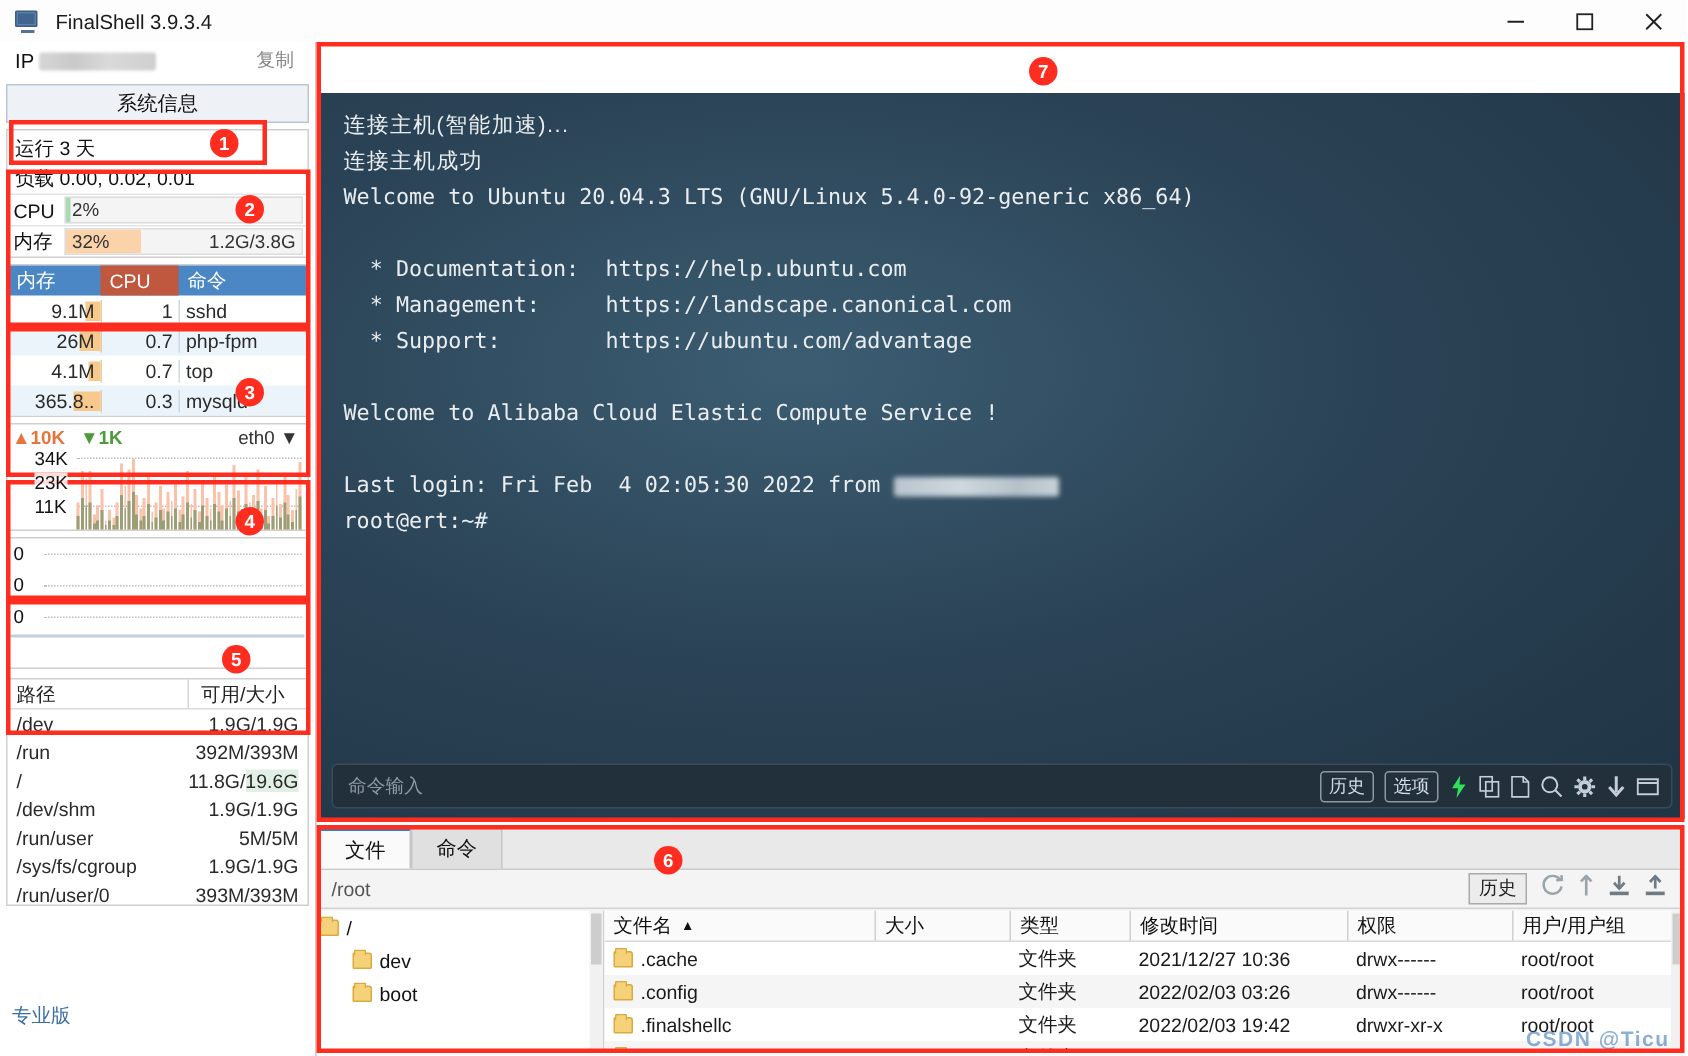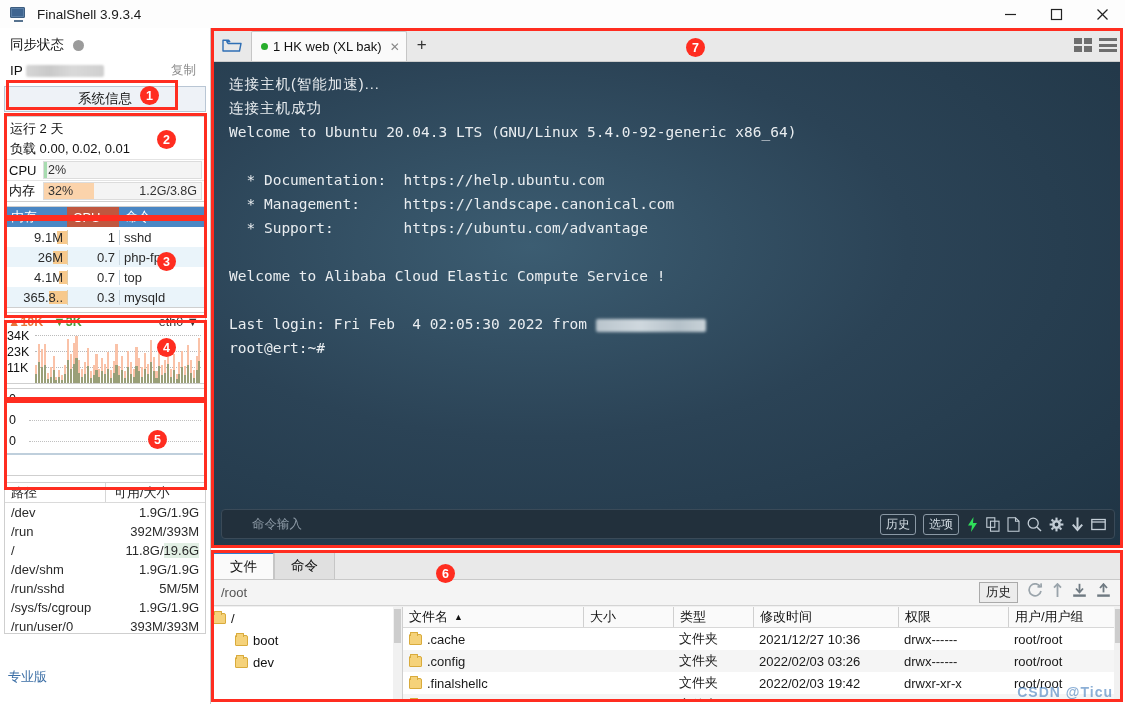--- a/index.html
+++ b/index.html
@@ -74,21 +74,21 @@
            border-left:1px solid #e2cda8; }
   .pc.cmd{ flex:1; padding-left:4px; border-left:1px solid #cbd9e2; }
 
   
   .netbox{ margin:4px 4px 0 4px; border:1px solid #cfcfcf; background:#fff; height:72px;
            position:relative; }
   .net-head{ display:flex; align-items:center; height:16px; padding:1px 0 0 3px; font-size:12.5px; }
   .net-up{ color:#e8743b; font-weight:bold; }
   .net-dn{ color:#4c9a3a; font-weight:bold; margin-left:10px; }
   .net-if{ margin-left:auto; margin-right:6px; color:#333; font-size:12.5px; }
-  .net-plot{ position:relative; height:54px; margin:0 2px 0 0; }
+  .net-plot{ position:relative; height:54px; margin:0 2px 0 16px; }
   .net-ylab{ position:absolute; left:2px; font-size:12.5px; color:#111; background:rgba(255,255,255,.85);
              z-index:3; }
   .grid-line{ position:absolute; left:30px; right:2px; border-top:1px dotted #bbb; }
   .bars{ position:absolute; left:30px; right:2px; bottom:0; top:0; display:flex;
          align-items:flex-end; }
   .bars .b{ flex:1; position:relative; margin:0 0.4px; }
   .bars .b .up{ position:absolute; bottom:0; left:0; right:0; background:#fac2a8; }
   .bars .b .dn{ position:absolute; bottom:0; left:0; right:0; background:#9a9f78; }
 
   
@@ -98,21 +98,21 @@
               font-size:12.5px; color:#3f7fbf; }
   .ping-local{ margin-left:auto; }
   .ping-plot{ position:relative; height:68px; }
   .ping-ylab{ position:absolute; left:4px; font-size:12.5px; color:#111; }
   .ping-grid{ position:absolute; left:24px; right:4px; border-top:1px dotted #c0c0c0; }
   .ping-base{ position:absolute; left:2px; right:2px; bottom:2px; border-top:2px solid #bfcfdc; }
 
   
   .disk{ margin:6px 4px 0 4px; border:1px solid #cfcfcf; background:#fff; height:152px; }
   .disk-head{ display:flex; height:20px; border-bottom:1px solid #dadada; font-size:13px;
-              color:#222; align-items:center; }
+              color:#222; align-items:center;gap:20px; }
   .dh1{ width:100px; flex:0 0 100px; padding-left:6px; }
   .dh2{ flex:1; padding-left:8px; border-left:1px solid #d6d6d6; height:100%;
         display:flex; align-items:center; }
   .disk-row{ display:flex; height:19px; align-items:center; font-size:13px; color:#2a2a2a; }
   .dr-path{ width:100px; flex:0 0 100px; padding-left:6px; }
   .dr-size{ flex:1; text-align:right; padding-right:6px; }
   .dr-size .hl{ background:#e2efe4; }
 
   .pro-ver{ position:absolute; left:8px; bottom:18px; font-size:13px; color:#3b6ea5;font-family:Liberation Mono, monospace; }
 
@@ -140,21 +140,21 @@
          overflow:hidden; }
   .term-text{ padding:10px 16px 0 16px; font-family:"DejaVu Sans Mono", monospace;
               font-size:14.5px; line-height:24px; color:#e9edf0; white-space:pre; }
   .term-text .cn{ font-family:"Liberation Sans", sans-serif; letter-spacing:1px; }
   .ipblur{ display:inline-block; width:110px; height:13px; vertical-align:middle;
            background:linear-gradient(90deg,#b9c4cc,#cfd8de 40%,#b5c1c9 75%,#c8d2d8);
            filter:blur(1.6px); border-radius:2px; }
 
   .cmdbar{ position:absolute; left:8px; right:8px; bottom:7px; height:30px;
            background:#22303c; border:1px solid #3a4a58; border-radius:4px;
-           display:flex; align-items:center;padding-left:20px; }
+           display:flex; align-items:center; }
   .cmd-ph{ margin-left:10px; font-size:12.5px; color:#8d9aa6; }
   .cmd-icons{ margin-left:auto; display:flex; align-items:center; padding-right:8px; gap:7px; }
   .pillbtn{ border:1px solid #8b99a5; border-radius:3px; color:#d4dde4; font-size:12px;
             padding:1px 5px; }
   .ci{ color:#c4ced7; display:flex; align-items:center; }
 
   
   .filepanel{ position:absolute; left:213px; top:552px; width:910px; height:150px;
               background:#f0f0f0; }
   .fp-tabs{ height:28px; display:flex; align-items:flex-end; background:#e9e9e9;
@@ -234,37 +234,33 @@
         <svg width="13" height="13" viewBox="0 0 13 13">
             <line x1="1.5" y1="1.5" x2="11.5" y2="11.5" stroke="#222" stroke-width="1.3"></line>
             <line x1="11.5" y1="1.5" x2="1.5" y2="11.5" stroke="#222" stroke-width="1.3"></line>
           </svg>
       </div>
     </div>
   </div>
 
   <div class="sidebar">
 
-    <div class="sync-row">
-      <span class="lbl">同步状态</span>
-      <span class="sync-dot"></span>
-    </div>
 
     <div class="ip-row">
       <span class="lbl">IP</span>
       <span class="ip-mask"></span>
       <span class="ip-copy">复制</span>
     </div>
 
     <div class="sysinfo-btn">
       <span>系统信息</span>
     </div>
 
     <div class="statbox">
-      <div class="stat-line">运行 2 天</div>
+      <div class="stat-line">运行 3 天</div>
       <div class="stat-line">负载 0.00, 0.02, 0.01</div>
 
       <div class="bar-row">
         <div class="bar-lbl">CPU</div>
         <div class="bar-track">
           <div class="bar-fill" id="f0" style="background:#a8dcb0;width:2%"></div>
           <span class="bar-txt-l">2%</span>
           <span class="bar-txt-r"></span>
         </div>
       </div>
@@ -306,21 +302,21 @@
             <div class="pc mem"><div class="memfill" style="width:18px"></div><span>365.8..</span></div>
             <div class="pc cpu">0.3</div>
             <div class="pc cmd">mysqld</div>
           </div>
         </div>
     </div>
 
     <div class="netbox">
       <div class="net-head">
         <span class="net-up">▲<span id="uprate">10K</span></span>
-        <span class="net-dn">▼<span id="dnrate">3K</span></span>
+        <span class="net-dn">▼<span id="dnrate">1K</span></span>
         <span class="net-if"><span id="ifname">eth0</span> ▼</span>
       </div>
       <div class="net-plot">
         <div class="grid-line" style="top:6px"></div>
         <div class="grid-line" style="top:22px"></div>
         <div class="grid-line" style="top:38px"></div>
         <div class="net-ylab" style="top:0px">34K</div>
         <div class="net-ylab" style="top:16px">23K</div>
         <div class="net-ylab" style="top:32px">11K</div>
         <div class="bars" id="netbars">
@@ -588,64 +584,38 @@
           </div>
           <div class="disk-row">
             <div class="dr-path">/</div>
             <div class="dr-size">11.8G/<span class="hl">19.6G</span></div>
           </div>
           <div class="disk-row">
             <div class="dr-path">/dev/shm</div>
             <div class="dr-size">1.9G/1.9G</div>
           </div>
           <div class="disk-row">
-            <div class="dr-path">/run/sshd</div>
+            <div class="dr-path">/run/user</div>
             <div class="dr-size">5M/5M</div>
           </div>
           <div class="disk-row">
             <div class="dr-path">/sys/fs/cgroup</div>
             <div class="dr-size">1.9G/1.9G</div>
           </div>
           <div class="disk-row">
             <div class="dr-path">/run/user/0</div>
             <div class="dr-size">393M/393M</div>
           </div>
         </div>
     </div>
 
     <div class="pro-ver">专业版</div>
   </div>
 
   <div class="term-wrap">
-    <div class="tabbar">
-      <div class="tab-folder">
-        <svg width="20" height="16" viewBox="0 0 20 16">
-          <path d="M1 3.2 L1 14 L17.5 14 L19 6.5 L6 6.5 L4.8 4.6 L7.8 4.6 L6.6 3.2 Z" fill="none" stroke="#2f6fb5" stroke-width="1.4" stroke-linejoin="round"></path>
-        </svg>
-      </div>
-      <div class="tab">
-        <span class="gdot"></span>
-        <span>1 HK web (XL bak)</span>
-        <span class="x">✕</span>
-      </div>
-      <div class="tab-add">+</div>
-      <div class="tab-right">
-        <div class="gridicon">
-            <i></i>
-            <i></i>
-            <i></i>
-            <i></i>
-          </div>
-        <div class="listicon">
-            <i></i>
-            <i></i>
-            <i></i>
-          </div>
-      </div>
-    </div>
 
     <div class="term">
       <div class="term-text" id="term-text"><div class="cn">连接主机(智能加速)...</div><div class="cn">连接主机成功</div><div>Welcome to Ubuntu 20.04.3 LTS (GNU/Linux 5.4.0-92-generic x86_64)</div><div>&nbsp;</div><div>  * Documentation:  https://help.ubuntu.com</div><div>  * Management:     https://landscape.canonical.com</div><div>  * Support:        https://ubuntu.com/advantage</div><div>&nbsp;</div><div>Welcome to Alibaba Cloud Elastic Compute Service !</div><div>&nbsp;</div><div>Last login: Fri Feb  4 02:05:30 2022 from <span class="ipblur"></span></div><div>root@ert:~#</div></div>
 
       <div class="cmdbar">
         <span class="cmd-ph">命令输入</span>
         <div class="cmd-icons">
           <span class="pillbtn">历史</span>
           <span class="pillbtn">选项</span>
           <span class="ci">
@@ -749,26 +719,26 @@
     <div class="fp-body">
       <div class="fp-tree">
         <div id="tree-rows">
             <div class="tree-row">
               <span class="folder"></span>
               <span>/</span>
             </div>
             <div class="tree-row">
               <span class="ind"></span>
               <span class="folder"></span>
-              <span>boot</span>
+              <span>dev</span>
             </div>
             <div class="tree-row">
               <span class="ind"></span>
               <span class="folder"></span>
-              <span>dev</span>
+              <span>boot</span>
             </div>
           </div>
         <div class="scroll-v">
             <i></i>
           </div>
       </div>
 
       <div class="fp-list">
         <div class="fl-head">
           <div class="c cw-name">

